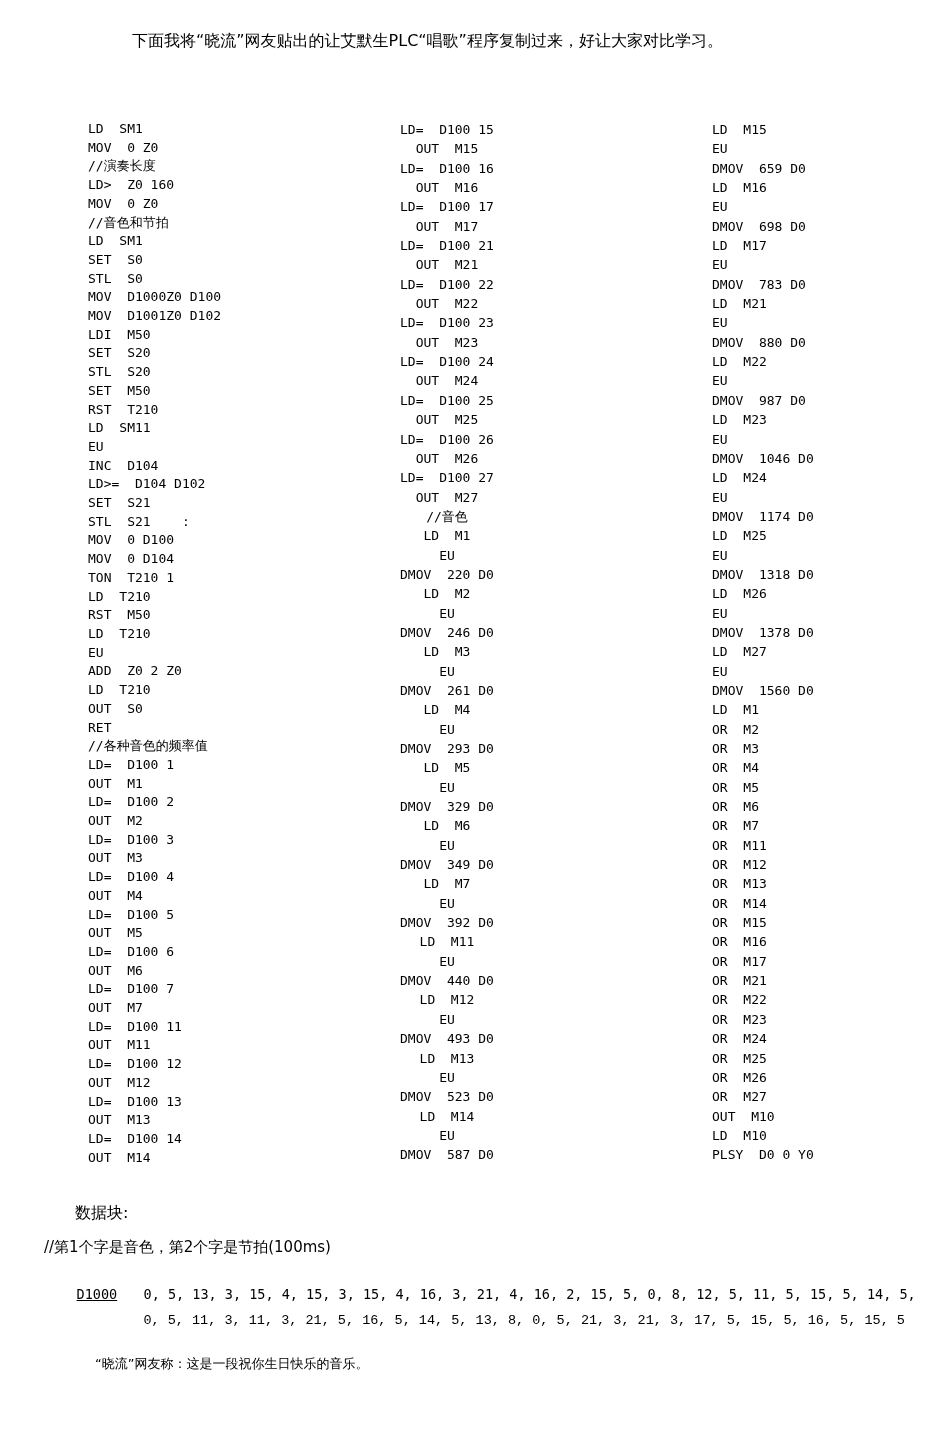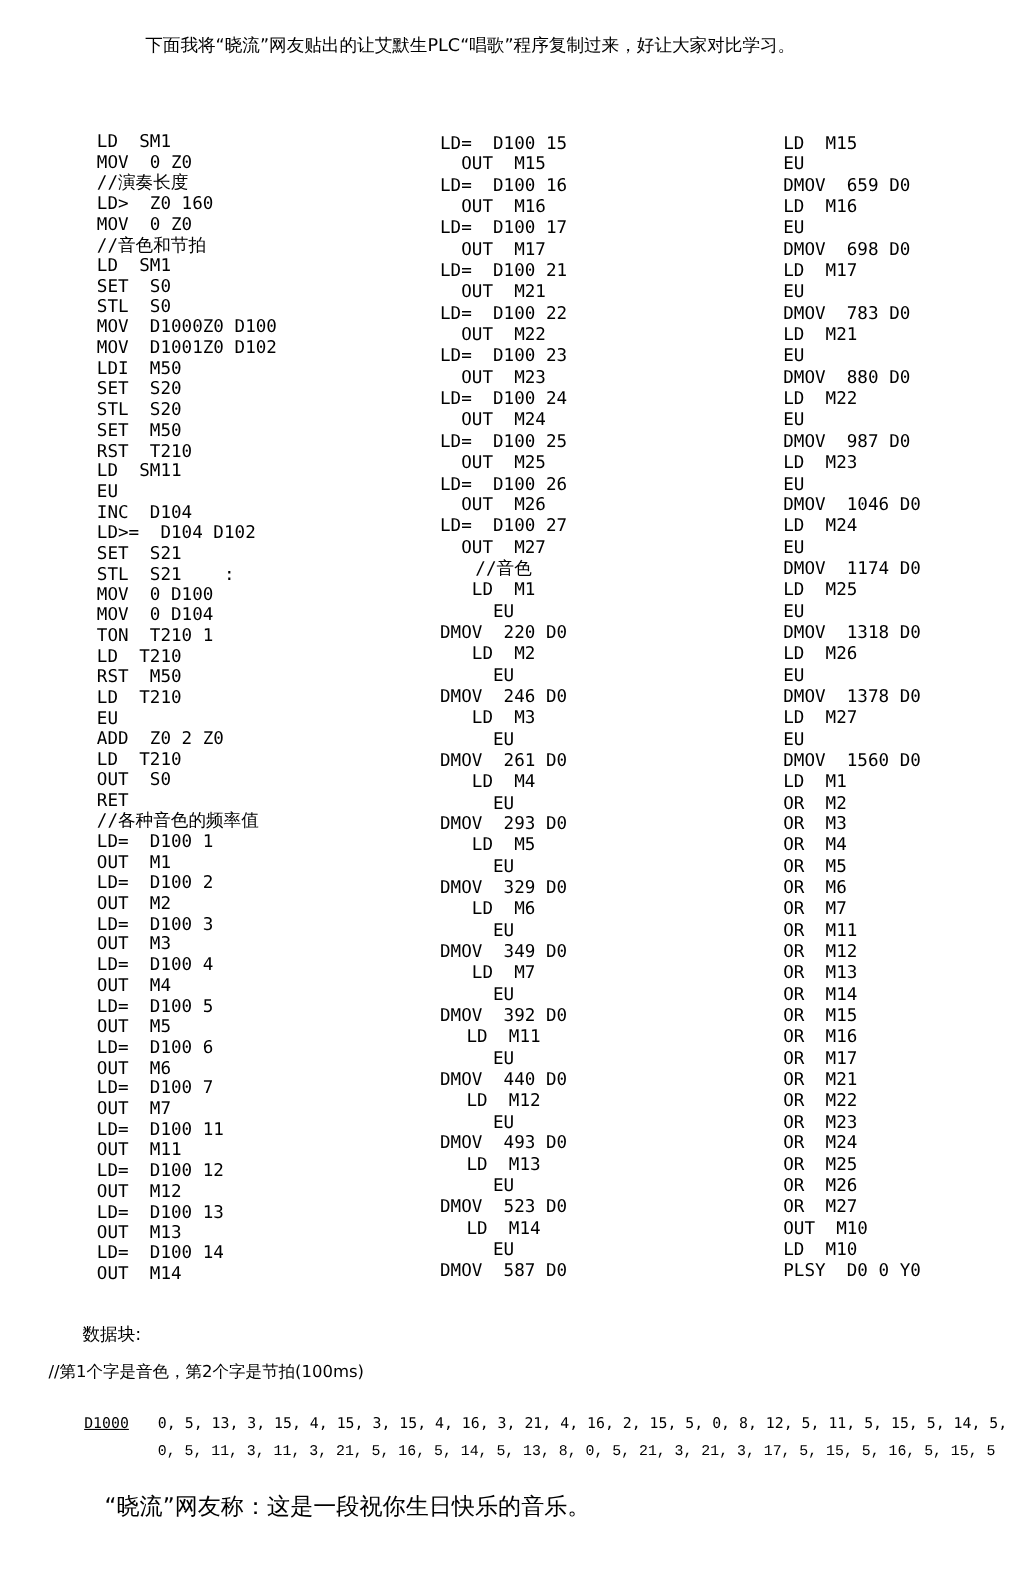--- a/index.html
+++ b/index.html
@@ -22,21 +22,21 @@
     left: 132px;
     top: 31px;
     font-size: 16px;
     white-space: nowrap;
   }
   pre.code-col {
     position: absolute;
     top: 120px;
     margin: 0;
     font-family: "DejaVu Sans Mono", "Liberation Mono", monospace;
-    font-size: 16px;
+    font-size: 13px;
     white-space: pre;
   }
   .col1 { left: 88px;  line-height: 18.7px; }
   .col2 { left: 400px; line-height: 19.35px; text-align: center; }
   .col3 { left: 712px; line-height: 19.35px; }
   .db-label {
     position: absolute;
     left: 44px;
     top: 1203px;
     font-size: 16px;
@@ -68,21 +68,21 @@
     left: 111px;
     top: 1298px;
     font-family: Liberation Mono, monospace;
     font-size: 13.5px;
     white-space: pre;
   }
   .footer-note {
     position: absolute;
     left: 95px;
     top: 1355px;
-    font-size: 21px;
+    font-size: 13px;
     white-space: nowrap;
   }
 </style>
 </head>
 <body>
 
 <div class="page">
 
   <div class="title">下面我将“晓流”网友贴出的让艾默生PLC“唱歌”程序复制过来，好让大家对比学习。</div>
 

